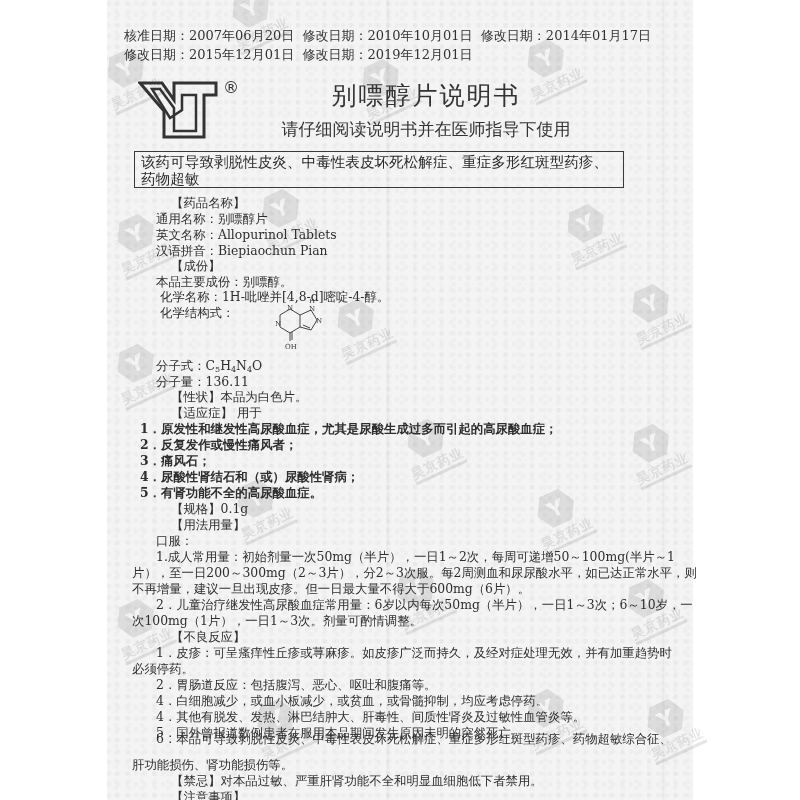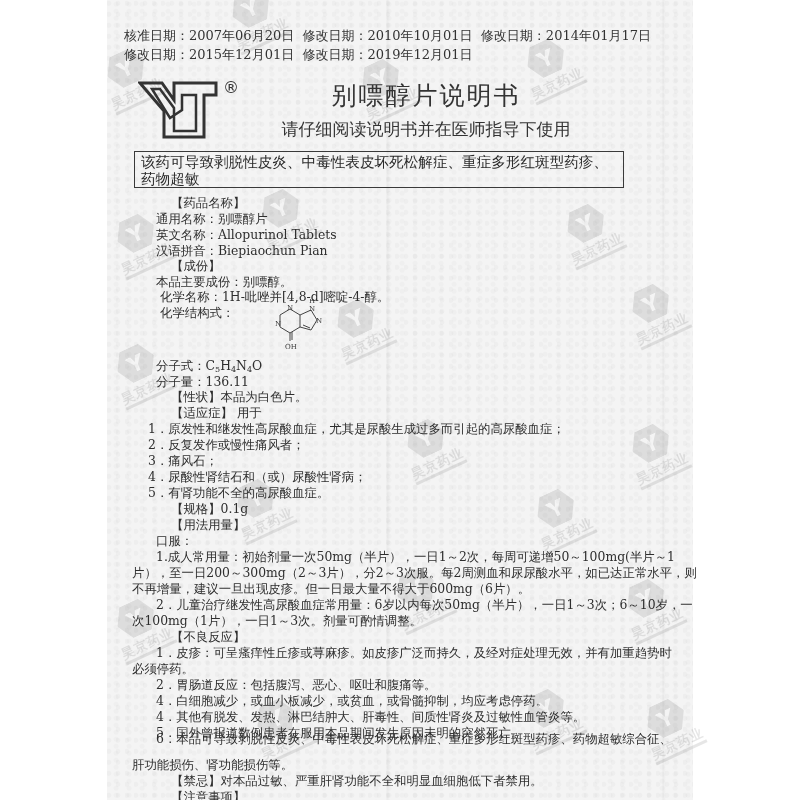--- a/index.html
+++ b/index.html
@@ -49,21 +49,21 @@
     position:absolute; left:0; width:800px; text-align:center; top:118px;
     font-family:"DejaVu Sans",sans-serif; font-size:17px; color:#333; padding-left:52px; box-sizing:border-box;
   }
   .warn {
     position:absolute; left:134px; top:151px; width:490px; height:37px;
     border:1.6px solid #3a3a3a; box-sizing:border-box;
     padding:1px 6px; font-size:14.6px; line-height:17px; color:#2a2a2a;
   }
   .body { position:absolute; left:132px; top:195px; width:540px; font-size:12.4px; color:#2e2e2e; }
   .ln { position:absolute; white-space:nowrap; line-height:16px; }
-  .ind1 { left:16px; }
+  .ind1 { left:8px;font-weight:bold; }
   .ind2 { left:24px;text-align:right; }
   .hdr { left:7px;margin-left:32px; }
   .struct { position:absolute; left:138px; top:104px; width:66px; height:56px; }
   sub { font-size:8px; vertical-align:-2px; }
 </style>
 </head>
 <body>
 
 <div class="paper"></div>
 

